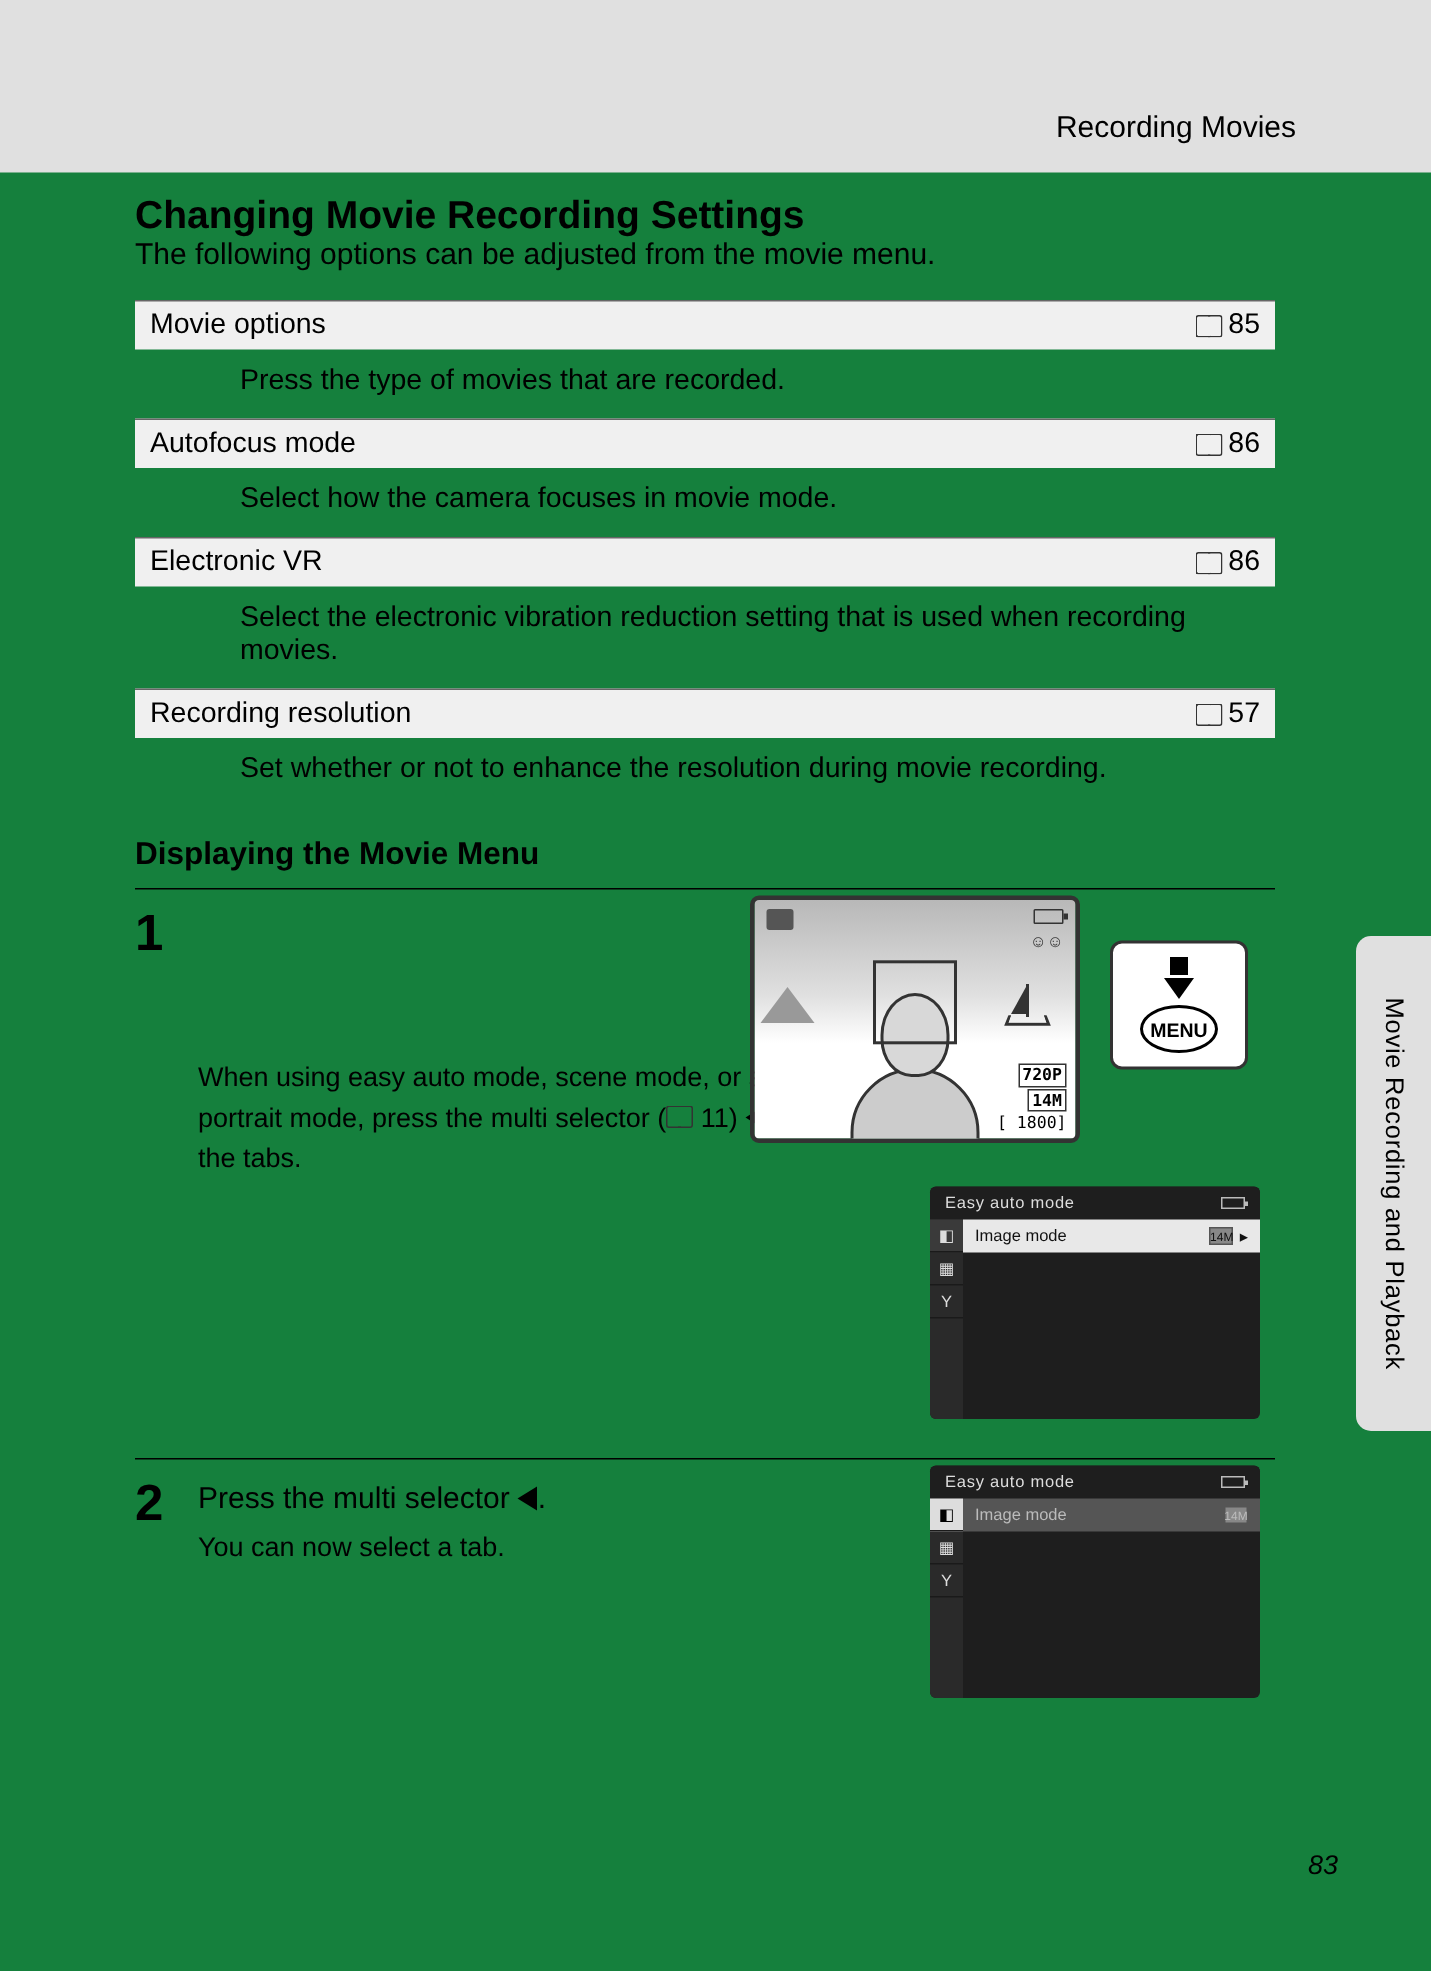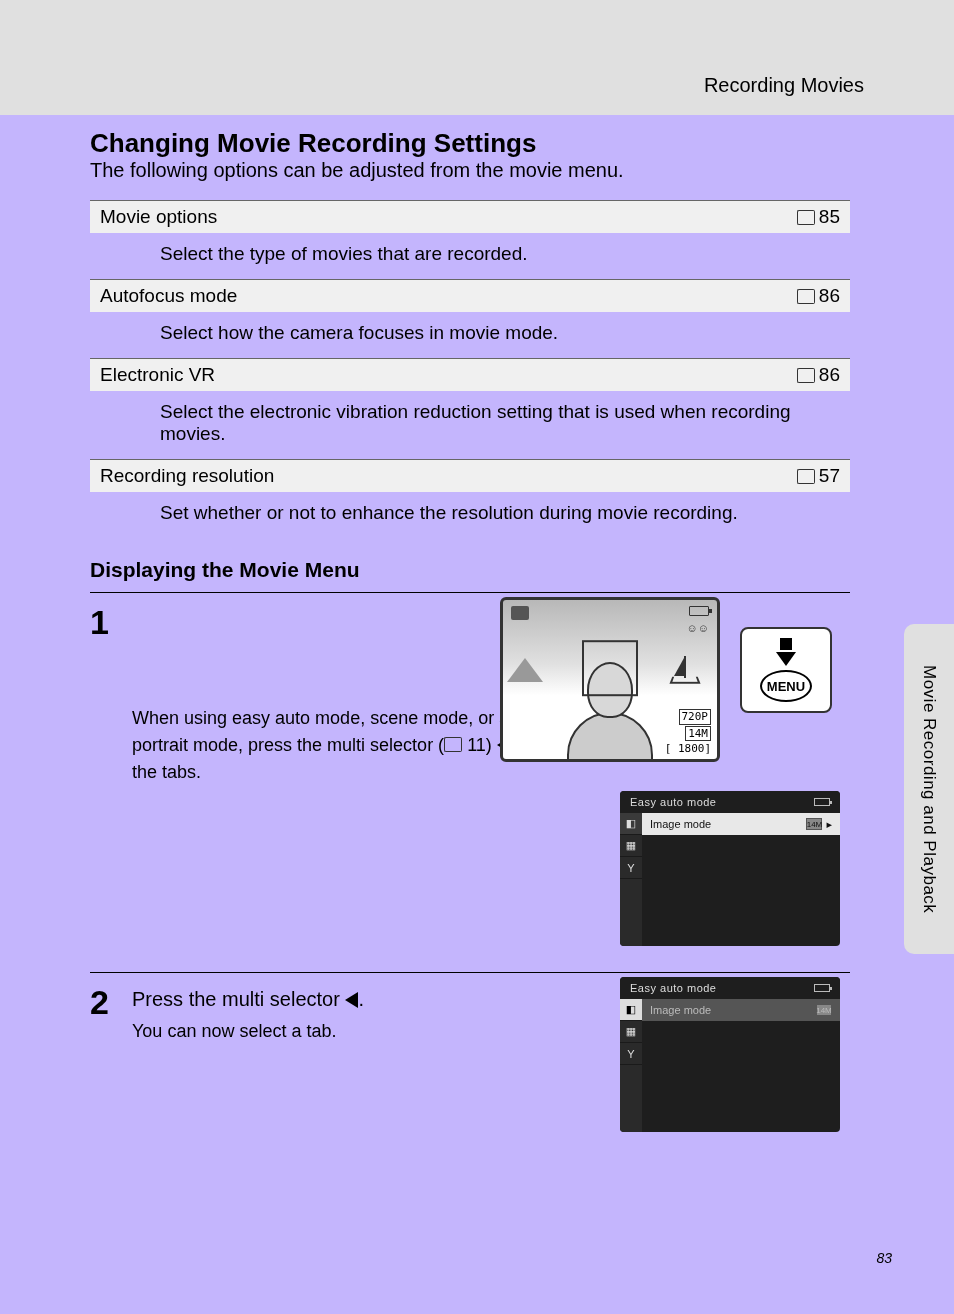--- a/index.html
+++ b/index.html
@@ -1,17 +1,17 @@
 <!DOCTYPE html>
 <html><head>
 <meta charset="utf-8">
 <style>
   * { box-sizing: border-box; margin: 0; padding: 0; }
   html, body { width: 954px; height: 1314px; font-family: Arial, Helvetica, sans-serif; background: #fff; color: #000; }
-  .page { width: 954px; height: 1314px; position: relative; background: #c4b5fd; }
+  .page { width: 954px; height: 1314px; position: relative; background: #15803d; }
   .gray-top { position: absolute; top: 0; left: 0; width: 954px; height: 115px; background: #e0e0e0; }
   .chapter-header { position: absolute; top: 74px; right: 90px; font-size: 20px; }
   .content { position: absolute; top: 128px; left: 90px; width: 760px; }
   h1 { font-size: 26px; font-weight: bold; }
   .intro { font-size: 20px; margin-bottom: 18px; }
   .option-row { display: flex; justify-content: space-between; align-items: center; background: #f0f0f0; border-top: 1px solid #666; padding: 5px 10px; font-size: 19px; }
   .option-ref { display: flex; align-items: center; gap: 4px; font-size: 19px; }
   .option-desc { font-size: 19px; padding: 10px 10px 14px 70px; }
   h2 { font-size: 21px; font-weight: bold; margin-top: 20px; margin-bottom: 10px; }
   .step-block { border-top: 1px solid #000; padding-top: 12px; margin-top: 10px; }
@@ -31,21 +31,21 @@
   .lcd-screen .boat .hull{position:absolute;bottom:0;left:0;width:28px;height:8px;border-bottom:2px solid #333;border-left:2px solid #333;border-right:2px solid #333;transform:perspective(20px) rotateX(30deg);}
   .lcd-screen .boat .mast{position:absolute;bottom:6px;left:13px;width:2px;height:22px;background:#333;}
   .lcd-screen .boat .sail{position:absolute;bottom:8px;left:3px;width:0;height:0;border-right:10px solid #333;border-top:18px solid transparent;}
   .lcd-screen .mountain{position:absolute;left:0;top:52px;width:60px;height:30px;}
   .lcd-screen .mountain::before{content:"";position:absolute;left:4px;bottom:0;width:0;height:0;border-left:18px solid transparent;border-right:18px solid transparent;border-bottom:24px solid #999;}
   .lcd-screen .icons-tl{position:absolute;top:6px;left:8px;width:18px;height:14px;background:#555;border-radius:2px;}
   .lcd-screen .batt{position:absolute;top:6px;right:8px;width:20px;height:10px;border:1.5px solid #333;border-radius:1px;}
   .lcd-screen .batt::after{content:"";position:absolute;right:-4px;top:2px;width:3px;height:4px;background:#333;}
   .lcd-screen .face-icons{position:absolute;top:22px;right:8px;font-size:11px;color:#333;}
   .lcd-screen .readout{position:absolute;bottom:4px;right:6px;text-align:right;font-size:11px;line-height:1.2;font-family:monospace;}
-  .lcd-screen .readout .res{border:1px solid #333;padding:0 2px;display:inline-block;margin-bottom:1px;}
+  .lcd-screen .readout .res{border:1px solid #333;padding:0 2px;display:inline-block;margin-bottom:1px;font-weight:bold;}
   .menu-button-box { width: 92px; height: 86px; border: 2px solid #333; border-radius: 8px; display: flex; flex-direction: column; align-items: center; justify-content: center; gap: 4px; background:#fff; }
   .dn-arrow{width:0;height:0;border-left:10px solid transparent;border-right:10px solid transparent;border-top:14px solid #000;margin-top:2px;}
   .dn-stem{width:12px;height:12px;background:#000;}
   .menu-circ{width:52px;height:32px;border:2.5px solid #000;border-radius:50%/50%;display:flex;align-items:center;justify-content:center;font-weight:bold;font-size:13px;}
   .menu-screen { width: 220px; height: 155px; background: #1e1e1e; border-radius: 4px; position: relative; font-size: 12px; color: #ddd; overflow:hidden;}
   .menu-screen .titlebar{height:22px;background:#1e1e1e;display:flex;align-items:center;justify-content:space-between;padding:0 10px;font-size:11px;letter-spacing:0.5px;}
   .menu-screen .batt-s{width:16px;height:8px;border:1px solid #bbb;position:relative;}
   .menu-screen .batt-s::after{content:"";position:absolute;right:-3px;top:2px;width:2px;height:3px;background:#bbb;}
   .menu-screen .body-area{display:flex;height:calc(100% - 22px);}
   .menu-screen .tabs{width:22px;background:#2a2a2a;display:flex;flex-direction:column;}
@@ -53,21 +53,21 @@
   .menu-screen .tab.sel{background:#3a3a3a;}
   .menu-screen .rows{flex:1;}
   .menu-screen .row{height:22px;display:flex;align-items:center;justify-content:space-between;padding:0 8px;font-size:11px;}
   .menu-screen .row.hl{background:#e8e8e8;color:#111;}
   .menu-screen .row .val{display:flex;align-items:center;gap:4px;}
   .menu-screen .row .val .box{width:16px;height:12px;background:#888;border:1px solid #555;font-size:8px;display:flex;align-items:center;justify-content:center;}
   .menu-screen.v2 .tab.sel{background:#ddd;color:#000;}
   .menu-screen.v2 .row.hl{background:#555;color:#bbb;}
   .side-tab { position: absolute; right: 0; top: 624px; width: 50px; height: 330px; background: #e0e0e0; border-top-left-radius: 10px; border-bottom-left-radius: 10px; display: flex; align-items: center; justify-content: center; }
   .side-tab-text { writing-mode: vertical-rl; font-size: 17px; letter-spacing: 0.5px; }
-  .page-number { position: absolute; bottom: 48px; right: 62px; font-style: italic; font-size: 14px; }
+  .page-number { position: absolute; bottom: 60px; right: 62px; font-style: italic; font-size: 18px; }
   .book-icon { display: inline-block; width: 18px; height: 14px; position: relative; }
   .book-icon::before, .book-icon::after { content: ""; position: absolute; top: 0; width: 9px; height: 13px; border: 1.5px solid #333; }
   .book-icon::before { left: 0; border-radius: 2px 0 0 2px; border-right: none; }
   .book-icon::after { right: 0; border-radius: 0 2px 2px 0; border-left: none; }
   .tri-left{display:inline-block;width:0;height:0;border-top:8px solid transparent;border-bottom:8px solid transparent;border-right:13px solid #000;vertical-align:-2px;}
   .menu-word{font-family:Arial;font-weight:bold;letter-spacing:-0.5px;}
 </style>
 </head>
 <body>
 
@@ -80,21 +80,21 @@
     <p class="intro">The following options can be adjusted from the movie menu.</p>
 
     <div>
       <div class="option-row">
         <span>Movie options</span>
         <span class="option-ref">
             <span class="book-icon"></span>
             <span>85</span>
           </span>
       </div>
-      <div class="option-desc">Select the type of movies that are recorded.</div>
+      <div class="option-desc">Press the type of movies that are recorded.</div>
 
       <div class="option-row">
         <span>Autofocus mode</span>
         <span class="option-ref">
             <span class="book-icon"></span>
             <span>86</span>
           </span>
       </div>
       <div class="option-desc">Select how the camera focuses in movie mode.</div>
 

